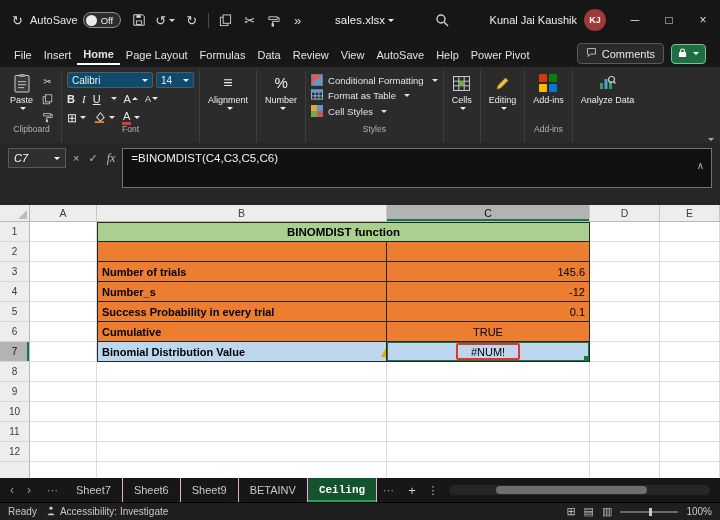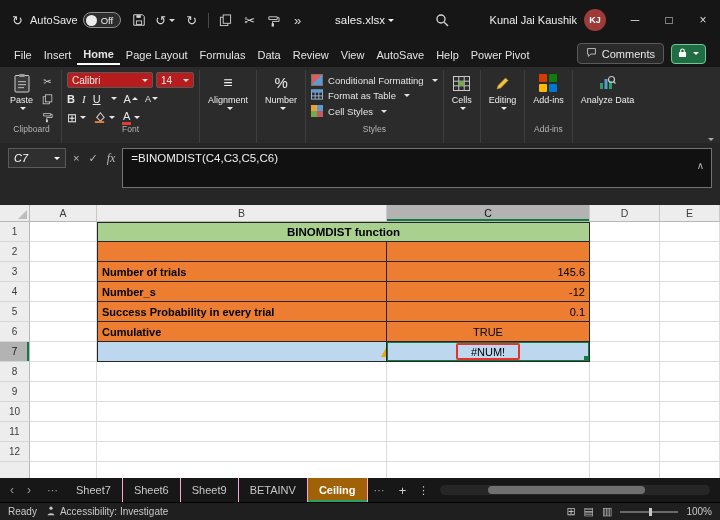--- a/index.html
+++ b/index.html
@@ -34,21 +34,21 @@
   
   .ribbon{height:76px;background:#2b2b2b;display:flex;position:relative;padding:3px 2px 0 2px;color:#e4e4e4;flex:0 0 auto;}
   .group{position:relative;display:flex;align-items:flex-start;padding:2px 5px 13px;border-right:1px solid #3e3e3e;}
   .group-label{position:absolute;bottom:9px;left:0;right:0;text-align:center;font-size:8.5px;color:#b5b5b5;}
   .bigbtn{display:flex;flex-direction:column;align-items:center;gap:2px;font-size:9px;padding:1px 3px;color:#ededed;text-align:center;line-height:1.15;}
   .bigbtn .ic{height:20px;display:flex;align-items:center;justify-content:center;}
   .ministack{display:flex;flex-direction:column;gap:3px;margin-left:3px;padding-top:2px;}
   .mini{display:flex;align-items:center;justify-content:center;width:17px;height:15px;font-size:10px;color:#d9d9d9;}
   .fontcol{display:flex;flex-direction:column;gap:2px;}
   .selrow{display:flex;gap:3px;}
-  .selbox{display:flex;align-items:center;justify-content:space-between;background:#b91c1c;border:1px solid #585858;border-radius:2px;font-size:10px;height:16px;padding:0 4px;color:#eee;}
+  .selbox{display:flex;align-items:center;justify-content:space-between;background:#0c4a6e;border:1px solid #585858;border-radius:2px;font-size:10px;height:16px;padding:0 4px;color:#eee;}
   .minirow{display:flex;gap:7px;align-items:center;height:17px;font-size:11px;}
   .fmt{display:flex;align-items:center;font-size:11px;color:#e8e8e8;}
   .styles-col{display:flex;flex-direction:column;gap:3px;font-size:9.5px;padding-top:2px;}
   .style-item{display:flex;align-items:center;gap:5px;white-space:nowrap;}
   .cf-ic{width:12px;height:12px;background:linear-gradient(135deg,#e05c5c 50%,#5b9bd5 50%);border:1px solid #777;}
   .cs-ic{width:12px;height:12px;display:grid;grid-template-columns:1fr 1fr;grid-template-rows:1fr 1fr;}
   .cs-ic i{display:block;}
   .addins-ic{width:18px;height:18px;display:grid;grid-template-columns:8px 8px;grid-template-rows:8px 8px;gap:2px;}
   .addins-ic i{display:block;border-radius:1px;}
   .ribbon-collapse{position:absolute;right:6px;bottom:2px;color:#aaa;font-size:9px;}
@@ -91,21 +91,21 @@
   .fillhandle{position:absolute;right:0;bottom:0;width:5px;height:5px;background:#107C41;}
   .warn{position:absolute;right:-8px;top:3px;z-index:3;width:14px;height:13px;}
   .warn .tri{position:absolute;left:1px;top:1px;width:0;height:0;border-left:6px solid transparent;border-right:6px solid transparent;border-bottom:11px solid #f0a500;}
   .warn .bang{position:absolute;left:5.5px;top:3px;font-size:8px;font-weight:bold;color:#5b3a00;z-index:4;}
 
   
   .tabbar{height:24px;background:#171717;display:flex;align-items:center;color:#c9c9c9;font-size:11px;flex:0 0 auto;}
   .tabnav{display:flex;gap:3px;padding:0 5px;align-items:center;}
   .tabnav-btn{width:14px;text-align:center;font-size:12px;color:#9a9a9a;}
   .tab{padding:0 11px;height:24px;display:flex;align-items:center;border-right:1px solid #f9a8d4;white-space:nowrap;}
-  .tab.active{background:#a16207;color:#fff;font-weight:bold;box-shadow:inset 0 -2px 0 #21a366;}
+  .tab.active{background:#14532d;color:#fff;font-weight:bold;box-shadow:inset 0 -2px 0 #21a366;font-family:Liberation Mono, monospace;}
   .tab-ell{padding:0 6px;color:#9a9a9a;letter-spacing:1px;}
   .plusbtn{width:22px;text-align:center;font-size:13px;color:#cfcfcf;}
   .tabmenu{width:20px;text-align:center;color:#cfcfcf;}
   .hscroll{flex:1;height:10px;background:#262626;border-radius:5px;margin:0 10px 0 6px;position:relative;}
   .hthumb{position:absolute;left:18%;width:58%;top:1px;bottom:1px;background:#6f6f6f;border-radius:4px;}
 
   
   .statusbar{height:18px;background:#1f1f1f;border-top:1px solid #000;display:flex;align-items:center;font-size:10px;color:#c9c9c9;padding:0 8px;gap:9px;flex:0 0 auto;}
   .acc{display:flex;align-items:center;gap:4px;}
   .sb-right{margin-left:auto;display:flex;align-items:center;gap:8px;font-size:11px;}
@@ -488,20 +488,21 @@
       <div class="cell wB orange bl lab">Cumulative</div>
       <div class="cell wC orange ctr">TRUE</div>
       <div class="cell wD"></div>
       <div class="cell wE"></div>
     </div>
 
     <div class="row">
       <div class="rh sel">7</div>
       <div class="cell wA"></div>
       <div class="cell wB blue bl lab">
+        <span>Binomial Distribution Value</span>
         <span class="warn">
           <span class="tri"></span>
             <span class="bang">!</span>
         </span>
       </div>
       <div class="cell wC blue ctr selcell">
         <span class="redbox">#NUM!</span>
         <span class="fillhandle"></span>
       </div>
       <div class="cell wD"></div>

